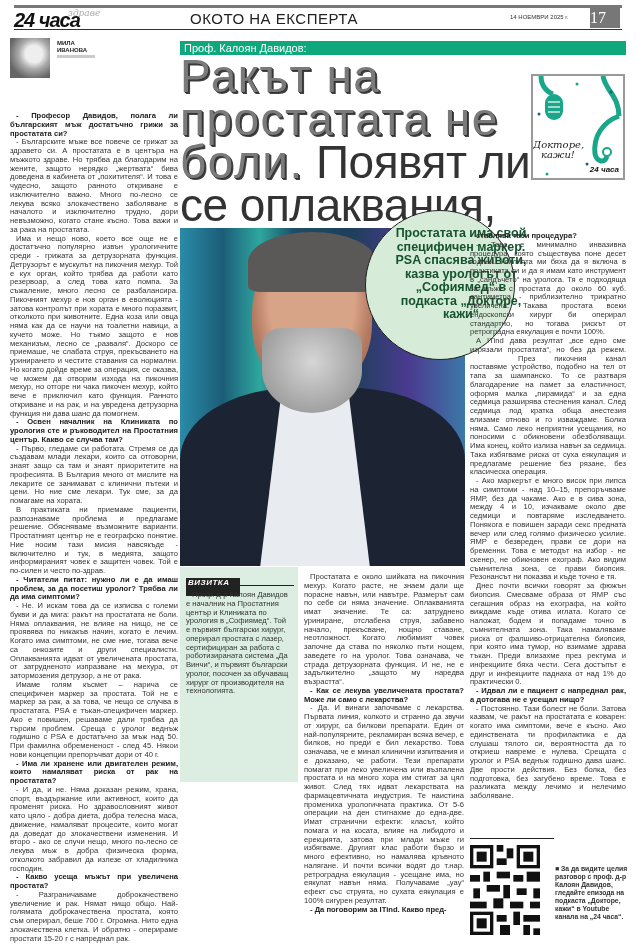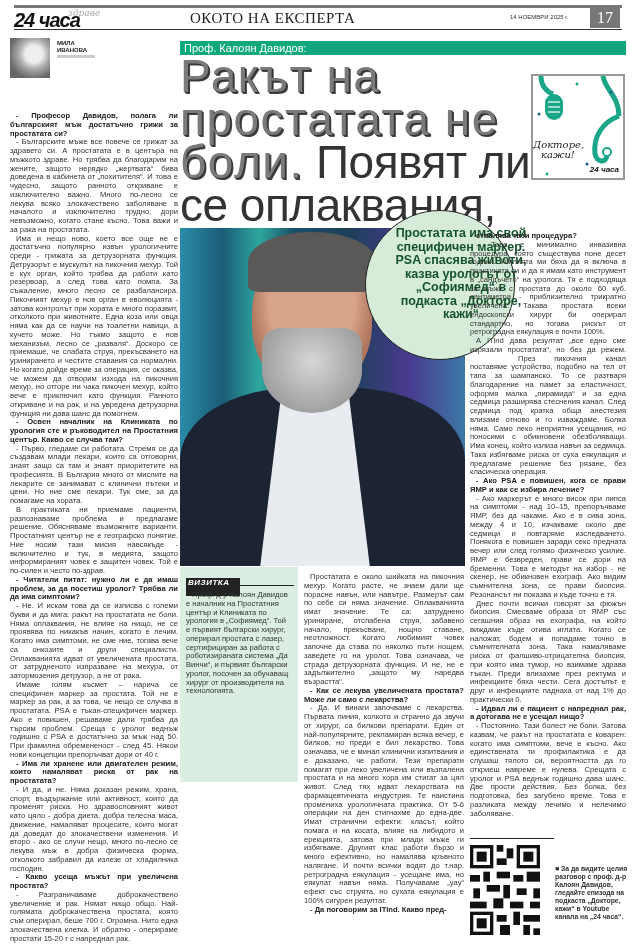--- a/index.html
+++ b/index.html
@@ -4,23 +4,23 @@
 <style>
   * { box-sizing: border-box; margin: 0; padding: 0; }
   html, body { width: 636px; height: 945px; background: #fff; overflow: hidden; }
   body { font-family: "Liberation Sans", sans-serif; color: #222; position: relative; }
   .abs { position: absolute; }
 
   
   .topbar { left: 14px; top: 5px; width: 608px; height: 3px; background: #777; }
   .logo { left: 14px; top: 9px; font-size: 20px; font-weight: bold; font-style: italic; color: #111; letter-spacing: -1px; }
   .logo-sub { left: 68px; top: 8px; font-size: 9px; font-style: italic; color: #aaa; font-family: "DejaVu Serif", serif; }
-  .section-title { left: 190px; top: 10px; font-family: Liberation Serif, serif; font-size: 15px; letter-spacing: 0.5px; color: #222; }
+  .section-title { left: 190px; top: 10px; font-family: Liberation Sans, sans-serif; font-size: 15px; letter-spacing: 0.5px; color: #222; }
   .date { left: 510px; top: 14px; font-size: 6px; color: #333; }
-  .page-num { left: 590px; top: 8px; width: 30px; height: 20px; background: #777; color: #fff; font-family: "Liberation Serif", serif; font-size: 16px; text-align: center; line-height: 20px; }
+  .page-num { left: 590px; top: 8px; width: 30px; height: 20px; background: #777; color: #fff; font-family: "Liberation Serif", serif; font-size: 16px; line-height: 20px; }
   .header-rule { left: 14px; top: 29px; width: 608px; height: 1px; background: #333; }
 
   
   .author-photo { left: 10px; top: 38px; width: 40px; height: 40px; background: radial-gradient(circle at 60% 40%, #eee 0 25%, #aaa 45%, #666 75%); filter: grayscale(1); }
   .author-name { left: 57px; top: 40px; font-size: 6px; font-weight: bold; color: #222; line-height: 7px; width: 40px; }
   .author-bar { left: 57px; top: 55px; width: 38px; height: 3px; background: #ccc; }
 
   
   .kicker { left: 180px; top: 41px; width: 446px; height: 14px; background: #0fa87c; color: #fff; font-weight: normal; font-size: 11px; line-height: 14px; padding-left: 4px; }
 
@@ -151,21 +151,20 @@
   <p>- Да. И винаги започваме с лекарства. Първата линия, колкото и странно да звучи от хирург, са билкови препарати. Един от най-популярните, рекламиран всяка вечер, е билков, но преди е бил лекарство. Това означава, че е минал клинични изпитвания и е доказано, че работи. Тези препарати помагат при леко увеличена или възпалена простата и на много хора им стигат за цял живот. След тях идват лекарствата на фармацевтичната индустрия. Те наистина промениха урологичната практика. От 5-6 операции на ден стигнахме до една-две. Имат странични ефекти: класът, който помага и на косата, влияе на либидото и ерекцията, затова при млади мъже ги избягваме. Другият клас работи бързо и много ефективно, но намалява кръвното налягане. И почти всички водят до т.нар. ретроградна еякулация - усещане има, но еякулат навън няма. Получаваме „уау“ ефект със струята, но сухата еякулация е 100% сигурен резултат.</p>
   <p class="q">- Да поговорим за ITind. Какво пред-</p>
 </div>
 
 <div class="abs col col3" style="padding-left:0;">
   <div style="float:left; width:0; height:130px; shape-outside: circle(75px at -30px 0);"></div>
   <div style="float:left; width:48px; height:118px; clear:left; margin-top:-120px;"></div>
   <p class="q">ставлява тази процедура?</p>
   <p>- Това е минимално инвазивна процедура, която съществува поне десет години. Усилията ми бяха да я включа в практиката си и да я имам като инструмент в „сандъчето“ на уролога. Тя е подходяща за мъже с простата до около 60 куб. сантиметра - приблизително трикратно увеличена. Такава простата всеки ендоскопски хирург би оперирал стандартно, но тогава рискът от ретроградна еякулация е почти 100%.</p>
   <p>А ITind дава резултат „все едно сме изрязали простатата“, но без да режем. През пикочния канал поставяме устройство, подобно на тел от тапа за шампанско. То се разтваря благодарение на памет за еластичност, оформя малка „пирамида“ и за една седмица разширява стеснения канал. След седмица под кратка обща анестезия влизаме отново и го изваждаме. Болка няма. Само леко неприятни усещания, но поносими с обикновени обезболяващи. Има конец, който излиза навън за седмица. Така избягваме риска от суха еякулация и предлагаме решение без рязане, без класическа операция.</p>
-  <p class="q">- Ако PSA е повишен, кога се прави ЯМР и как се избира лечение?</p>
   <p>- Ако маркерът е много висок при липса на симптоми - над 10–15, препоръчваме ЯМР, без да чакаме. Ако е в сива зона, между 4 и 10, изчакваме около две седмици и повтаряме изследването. Понякога е повишен заради секс предната вечер или след голямо физическо усилие. ЯМР е безвреден, прави се дори на бременни. Това е методът на избор - не скенер, не обикновен ехограф. Ако видим съмнителна зона, се прави биопсия. Резонансът ни показва и къде точно е тя.</p>
   <p>Днес почти всички говорят за фюжън биопсия. Смесваме образа от ЯМР със сегашния образ на ехографа, на който виждаме къде отива иглата. Когато се наложат, бодем и попадаме точно в съмнителната зона. Така намаляваме риска от фалшиво-отрицателна биопсия, при която има тумор, но взимаме здрава тъкан. Преди влизахме през ректума и инфекциите бяха чести. Сега достъпът е друг и инфекциите паднаха от над 1% до практически 0.</p>
   <p class="q">- Идвал ли е пациент с напреднал рак, а дотогава не е усещал нищо?</p>
   <p>- Постоянно. Тази болест не боли. Затова казвам, че ракът на простатата е коварен: когато има симптоми, вече е късно. Ако единствената ти профилактика е да слушаш тялото си, вероятността да го откриеш навреме е нулева. Срещата с уролог и PSA веднъж годишно дава шанс. Две прости действия. Без болка, без подготовка, без загубено време. Това е разликата между лечимо и нелечимо заболяване.</p>
 </div>
 
 <div class="abs end-rule"></div>
 <svg class="abs qr" viewBox="0 0 21 27">
   <rect x="0" y="0" width="21" height="27" fill="#fff"></rect>
   <g fill="#111">

